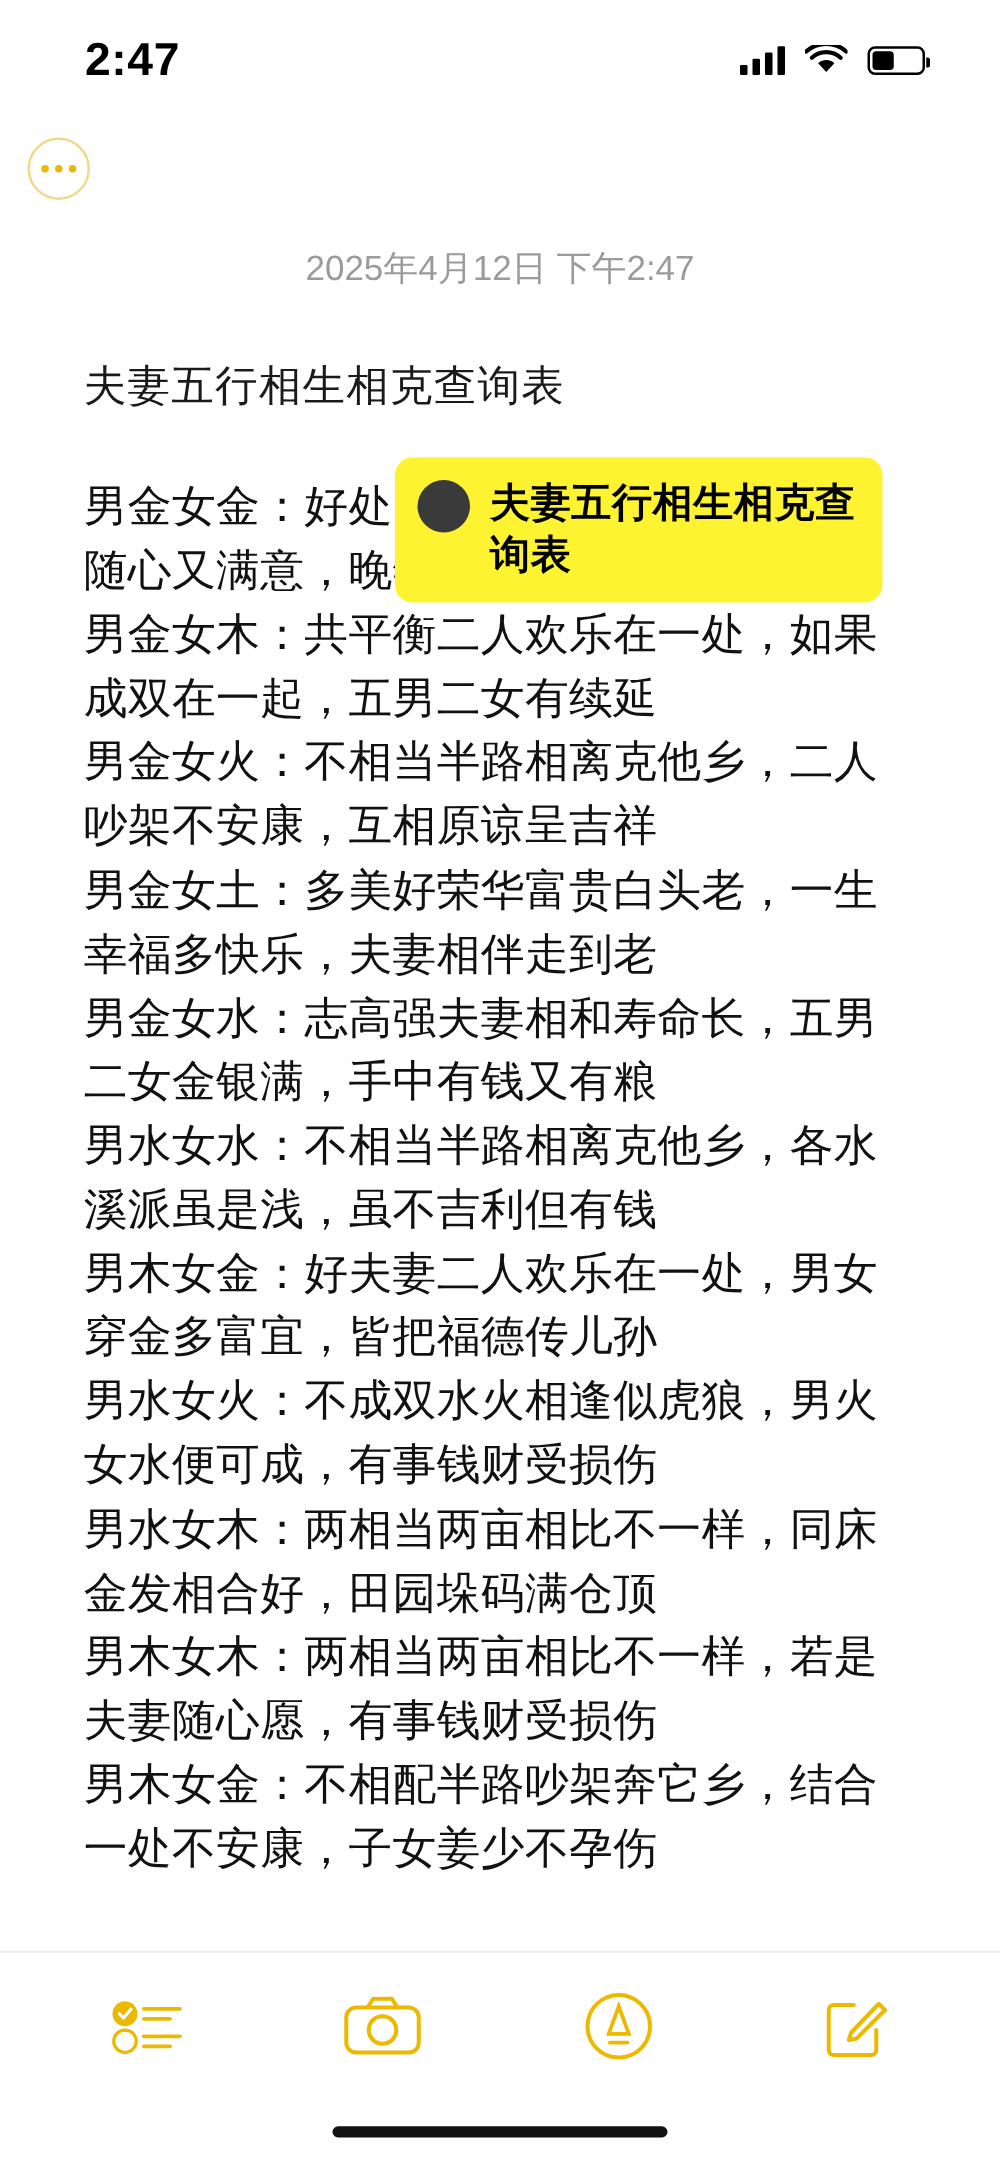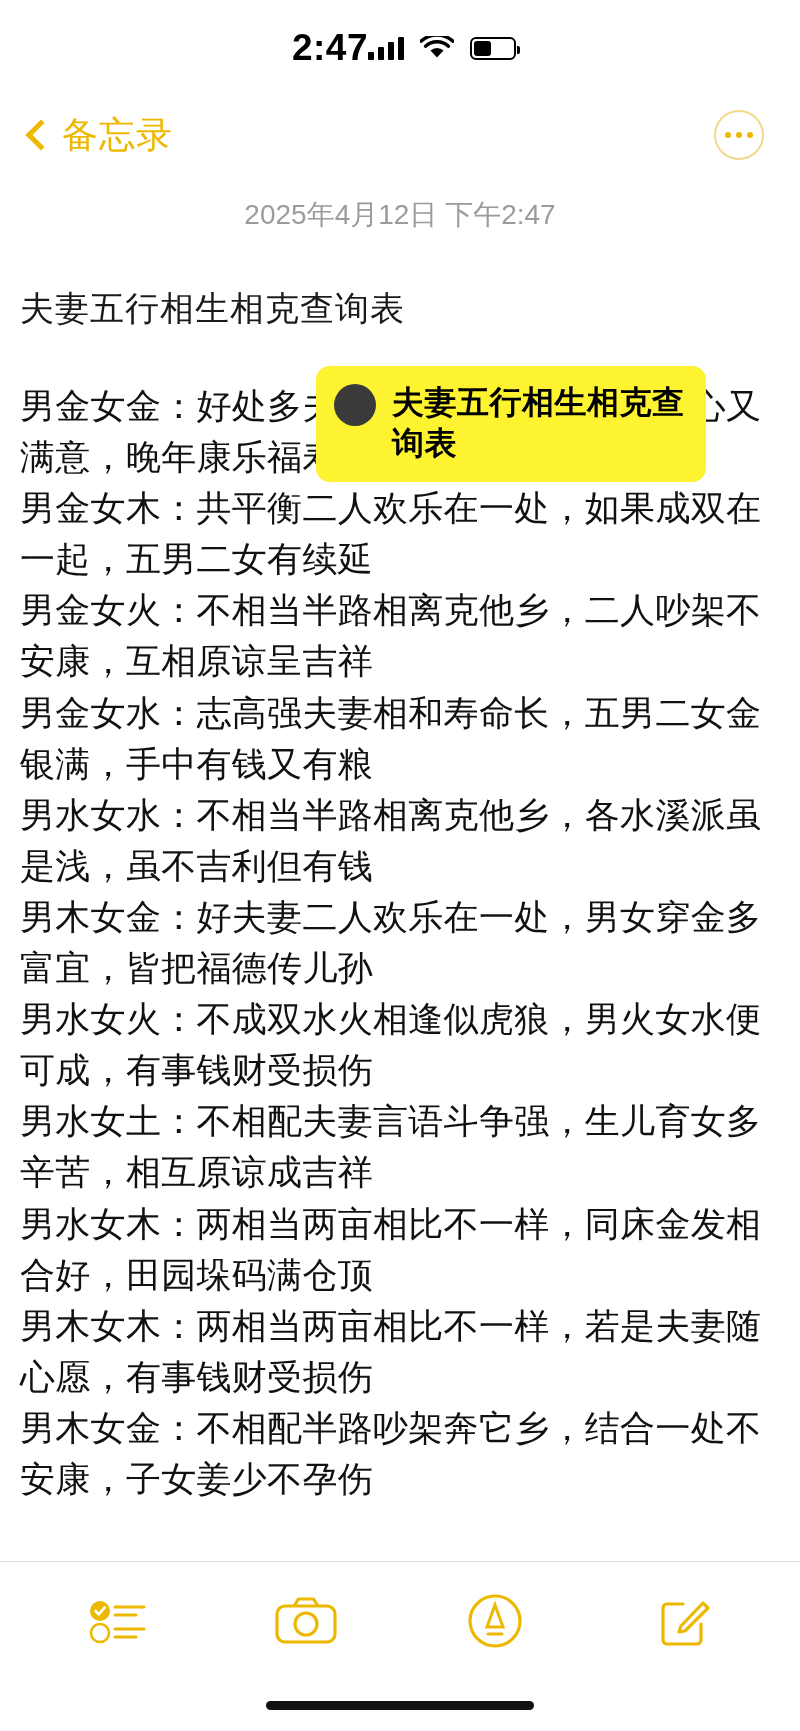--- a/index.html
+++ b/index.html
@@ -18,21 +18,21 @@
     display: flex;
     flex-direction: column;
   }
 
   
   .status-bar {
     height: 96px;
     flex: 0 0 96px;
     display: flex;
     align-items: center;
-    justify-content: center;
+    justify-content: space-between;
     padding: 0 60px 0 68px;
   }
   .status-time {
     font-size: 37px;
     font-weight: bold;
     color: #000;
     letter-spacing: 0.5px;
   }
   .status-right {
     display: flex;
@@ -126,21 +126,21 @@
     border-radius: 50%;
     background: #ecb800;
     display: block;
   }
 
   
   .content {
     flex: 1 1 auto;
     position: relative;
     overflow: hidden;
-    padding: 0 20px;
+    padding: 0 67px;
   }
   .doc-date {
     text-align: center;
     color: #9b9b9b;
     font-size: 28px;
     margin-top: 22px;
     margin-bottom: 10px;
   }
   .doc-title {
     font-size: 34px;
@@ -236,44 +236,40 @@
         <path d="M5.5 10.2 a17 17 0 0 1 23 0" stroke="#000" stroke-width="3.4" fill="none" stroke-linecap="round"></path>
         <path d="M1 5.2 a24 24 0 0 1 32 0" stroke="#000" stroke-width="3.4" fill="none" stroke-linecap="round"></path>
       </svg>
       <div class="battery">
           <span></span>
         </div>
     </div>
   </div>
 
   <div class="nav-bar">
-    <div class="back-group">
-      <span class="chev"></span>
-      <span class="back-label">备忘录</span>
-    </div>
     <div class="more-btn">
       <i></i>
       <i></i>
       <i></i>
     </div>
   </div>
 
   <div class="content">
     <div class="doc-date">2025年4月12日 下午2:47</div>
     <div class="doc-title">夫妻五行相生相克查询表</div>
     <div class="doc-body">
       <p class="doc-line"></p>
       <p class="doc-line">男金女金：好处多夫妻恩爱乐呵呵，儿女随心又满意，晚年康乐福寿多</p>
       <p class="doc-line">男金女木：共平衡二人欢乐在一处，如果成双在一起，五男二女有续延</p>
       <p class="doc-line">男金女火：不相当半路相离克他乡，二人吵架不安康，互相原谅呈吉祥</p>
+      <p class="doc-line">男金女土：多美好荣华富贵白头老，一生幸福多快乐，夫妻相伴走到老</p>
       <p class="doc-line">男金女水：志高强夫妻相和寿命长，五男二女金银满，手中有钱又有粮</p>
       <p class="doc-line">男水女水：不相当半路相离克他乡，各水溪派虽是浅，虽不吉利但有钱</p>
       <p class="doc-line">男木女金：好夫妻二人欢乐在一处，男女穿金多富宜，皆把福德传儿孙</p>
       <p class="doc-line">男水女火：不成双水火相逢似虎狼，男火女水便可成，有事钱财受损伤</p>
-      <p class="doc-line">男水女土：不相配夫妻言语斗争强，生儿育女多辛苦，相互原谅成吉祥</p>
       <p class="doc-line">男水女木：两相当两亩相比不一样，同床金发相合好，田园垛码满仓顶</p>
       <p class="doc-line">男木女木：两相当两亩相比不一样，若是夫妻随心愿，有事钱财受损伤</p>
       <p class="doc-line">男木女金：不相配半路吵架奔它乡，结合一处不安康，子女姜少不孕伤</p>
     </div>
 
     <div class="callout">
       <span class="callout-dot"></span>
       <span class="callout-text">夫妻五行相生相克查询表</span>
     </div>
   </div>

